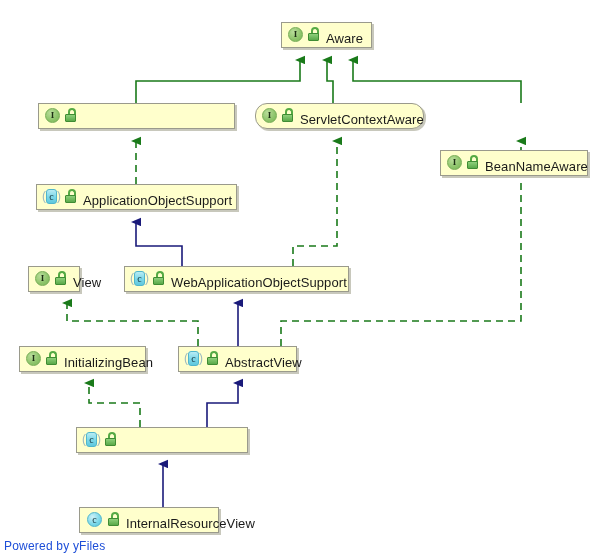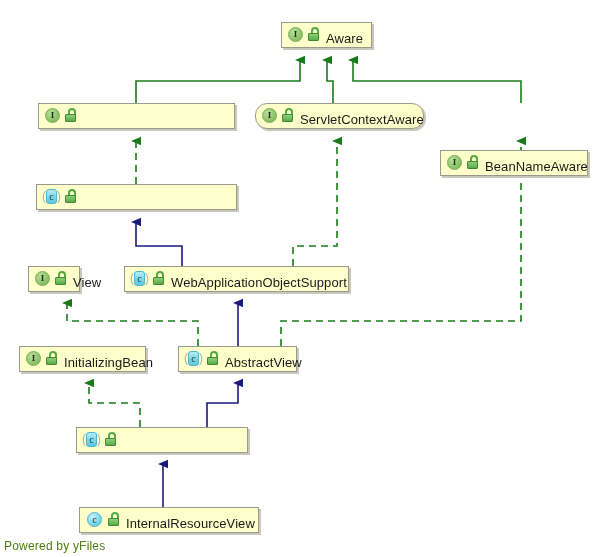--- a/index.html
+++ b/index.html
@@ -143,21 +143,21 @@
     border: 1px solid #3f8c33;
     border-radius: 1px;
     box-sizing: border-box;
   }
   
   #watermark {
     position: absolute;
     left: 4px;
     bottom: 4px;
     font-size: 12px;
-    color: #4d7c0f;
+    color: #1d4ed8;
     font-family: "Liberation Sans", sans-serif;
     z-index: 9;
     letter-spacing: 0.2px;
   }
 </style>
 </head>
 <body>
 
 <div id="canvas">
 
@@ -234,20 +234,21 @@
   <div class="node" style="left:36px; top:184px; width:201px;">
     <span class="icon-class">
       <span class="paren l">(</span>
         <span class="cbody"></span>
         <span class="paren r">)</span>
     </span>
     <span class="icon-lock">
       <span class="shackle"></span>
         <span class="body"></span>
     </span>
+    <span class="node-label">ApplicationObjectSupport</span>
   </div>
 
   <div class="node" style="left:28px; top:266px; width:52px;">
     <span class="icon-interface"></span>
     <span class="icon-lock">
       <span class="shackle"></span>
         <span class="body"></span>
     </span>
     <span class="node-label">View</span>
   </div>
@@ -292,21 +293,21 @@
       <span class="paren l">(</span>
         <span class="cbody"></span>
         <span class="paren r">)</span>
     </span>
     <span class="icon-lock">
       <span class="shackle"></span>
         <span class="body"></span>
     </span>
   </div>
 
-  <div class="node" style="left:79px; top:507px; width:180px;">
+  <div class="node" style="left:79px; top:507px; width:140px;">
     <span class="icon-class round">
       <span class="cbody"></span>
     </span>
     <span class="icon-lock">
       <span class="shackle"></span>
         <span class="body"></span>
     </span>
     <span class="node-label">InternalResourceView</span>
   </div>
 

